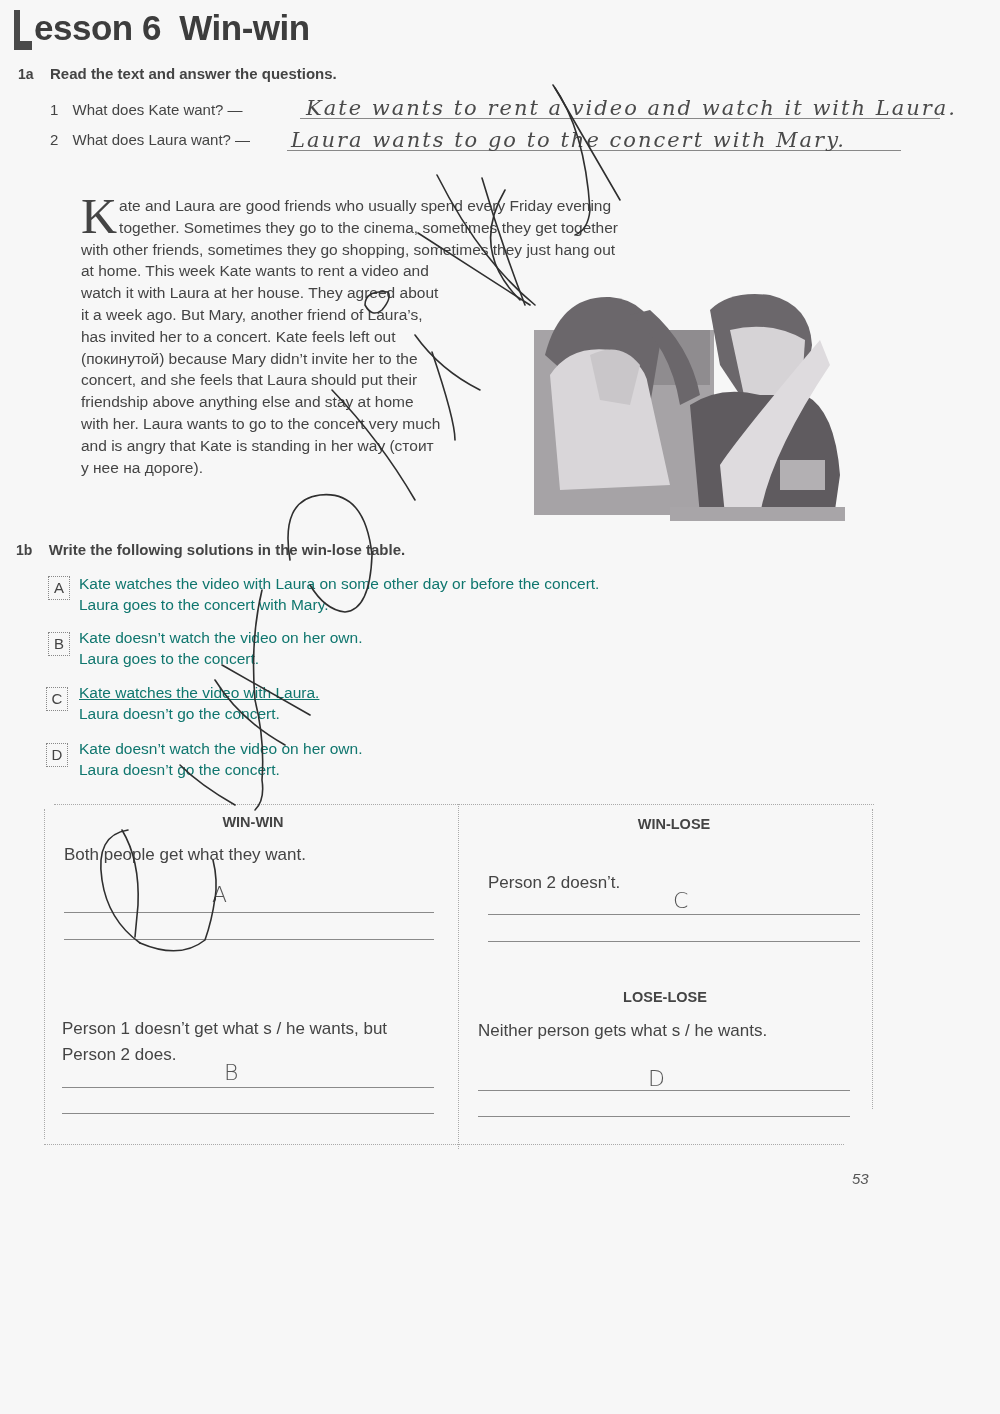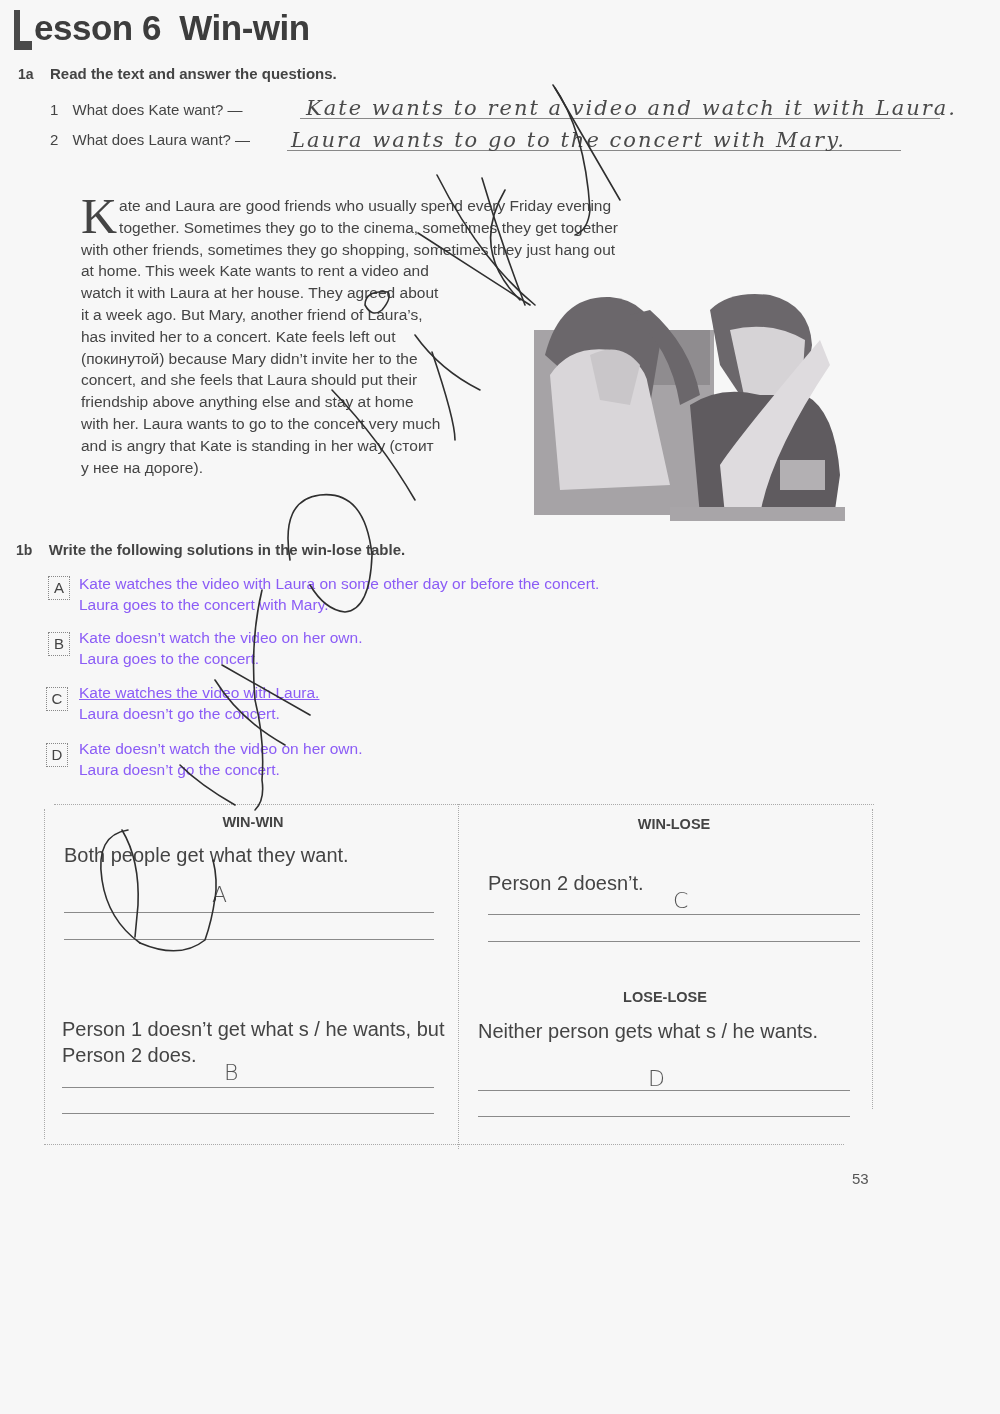--- a/index.html
+++ b/index.html
@@ -33,23 +33,23 @@
     font-family: "Liberation Serif", "DejaVu Serif", serif; font-size: 50px; line-height: 42px;
     float: left; margin-right: 2px; color: #444;
   }
   .photo {
     left: 530px; top: 285px; width: 318px; height: 243px;
   }
   .option-box {
     display: inline-block; width: 20px; height: 22px; border: 1px dotted #888;
     font-size: 15px; text-align: center; line-height: 22px; color: #444;
   }
-  .opt-line { font-size: 15.5px; color: #8b5cf6; white-space: nowrap; line-height: 22px; }
+  .opt-line { font-size: 15.5px; color: #0f766e; white-space: nowrap; line-height: 22px; }
   .cell-head { font-size: 14.5px; font-weight: bold; color: #444; text-align: center; }
-  .cell-text { font-size: 20px; color: #444; line-height: 26px; }
+  .cell-text { font-size: 17px; color: #444; line-height: 26px; }
   .write-line { border-bottom: 1.5px solid #8a8a8a; }
   .dotted-v { border-left: 1px dotted #aaa; }
   .dotted-h { border-top: 1px dotted #aaa; }
   .letter-hand { font-family: "DejaVu Sans", sans-serif; font-size: 22px; color: #555; font-weight: 300; }
   .page-num { font-size: 15px; color: #555; }
   svg.overlay { position: absolute; left: 0; top: 0; pointer-events: none; }
 </style>
 </head>
 <body>
 
@@ -171,21 +171,21 @@
 
   <div class="abs" style="left:416px; top:170px; width:414px; height:170px;">
     <div class="abs cell-head" style="left:0; top:15px; width:410px;">LOSE-LOSE</div>
     <div class="abs cell-text" style="left:18px; top:44px;">Neither person gets what s / he wants.</div>
     <div class="abs letter-hand" style="left:188px; top:92px;">D</div>
     <div class="abs write-line" style="left:18px; top:116px; width:372px;"></div>
     <div class="abs write-line" style="left:18px; top:142px; width:372px;"></div>
   </div>
 </div>
 
-<div class="abs page-num" style="left:852px; top:1170px;">53</div>
+<div class="abs page-num" style="left:852px; top:1170px;font-style:italic;">53</div>
 
 <svg class="overlay" width="1000" height="1414" viewBox="0 0 1000 1414">
   <g fill="none" stroke="#2f2f2f" stroke-width="1.6" stroke-linecap="round">
     <path d="M553 85 Q585 130 590 210 Q588 230 575 235"></path>
     <path d="M555 88 L620 200"></path>
     <path d="M505 190 Q470 250 520 300"></path>
     <path d="M437 175 Q480 260 535 305"></path>
     <path d="M482 178 Q500 240 525 305"></path>
     <path d="M418 233 L530 305"></path>
     <path d="M388 292 Q365 290 365 305 Q372 318 382 310 Q392 298 388 292"></path>

